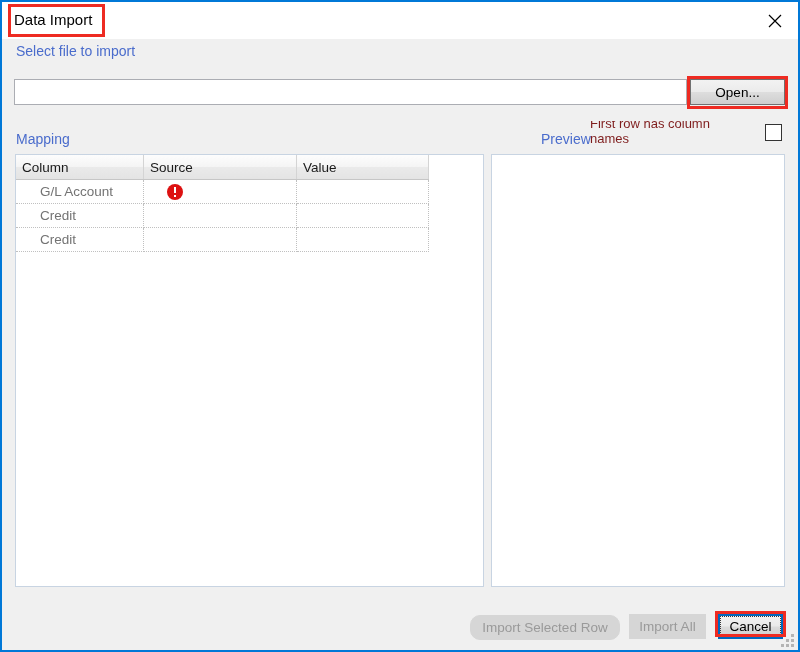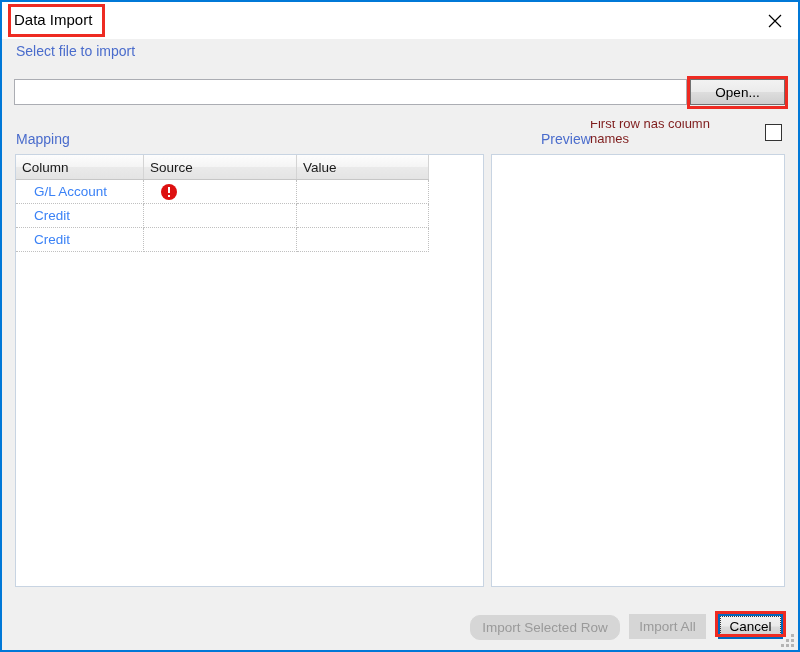--- a/index.html
+++ b/index.html
@@ -187,22 +187,22 @@
     font-weight: normal;
     text-align: left;
     padding: 0 0 0 6px;
     color: #1a1a1a;
     white-space: nowrap;
   }
   #mapping-grid td {
     height: 23px;
     border-right: 1px dotted #c0c0c0;
     border-bottom: 1px dotted #c0c0c0;
-    padding: 0 0 0 18px;
-    color: #3b82f6;
+    padding: 0 0 0 24px;
+    color: #737373;
     background: #ffffff;
     white-space: nowrap;
     vertical-align: middle;
   }
   tr.selected td {
     background: #2a9dee;
     color: #ffffff;
     border-right: 1px dotted #6fc0f5;
     border-bottom: 1px solid #2a9dee;
   }

